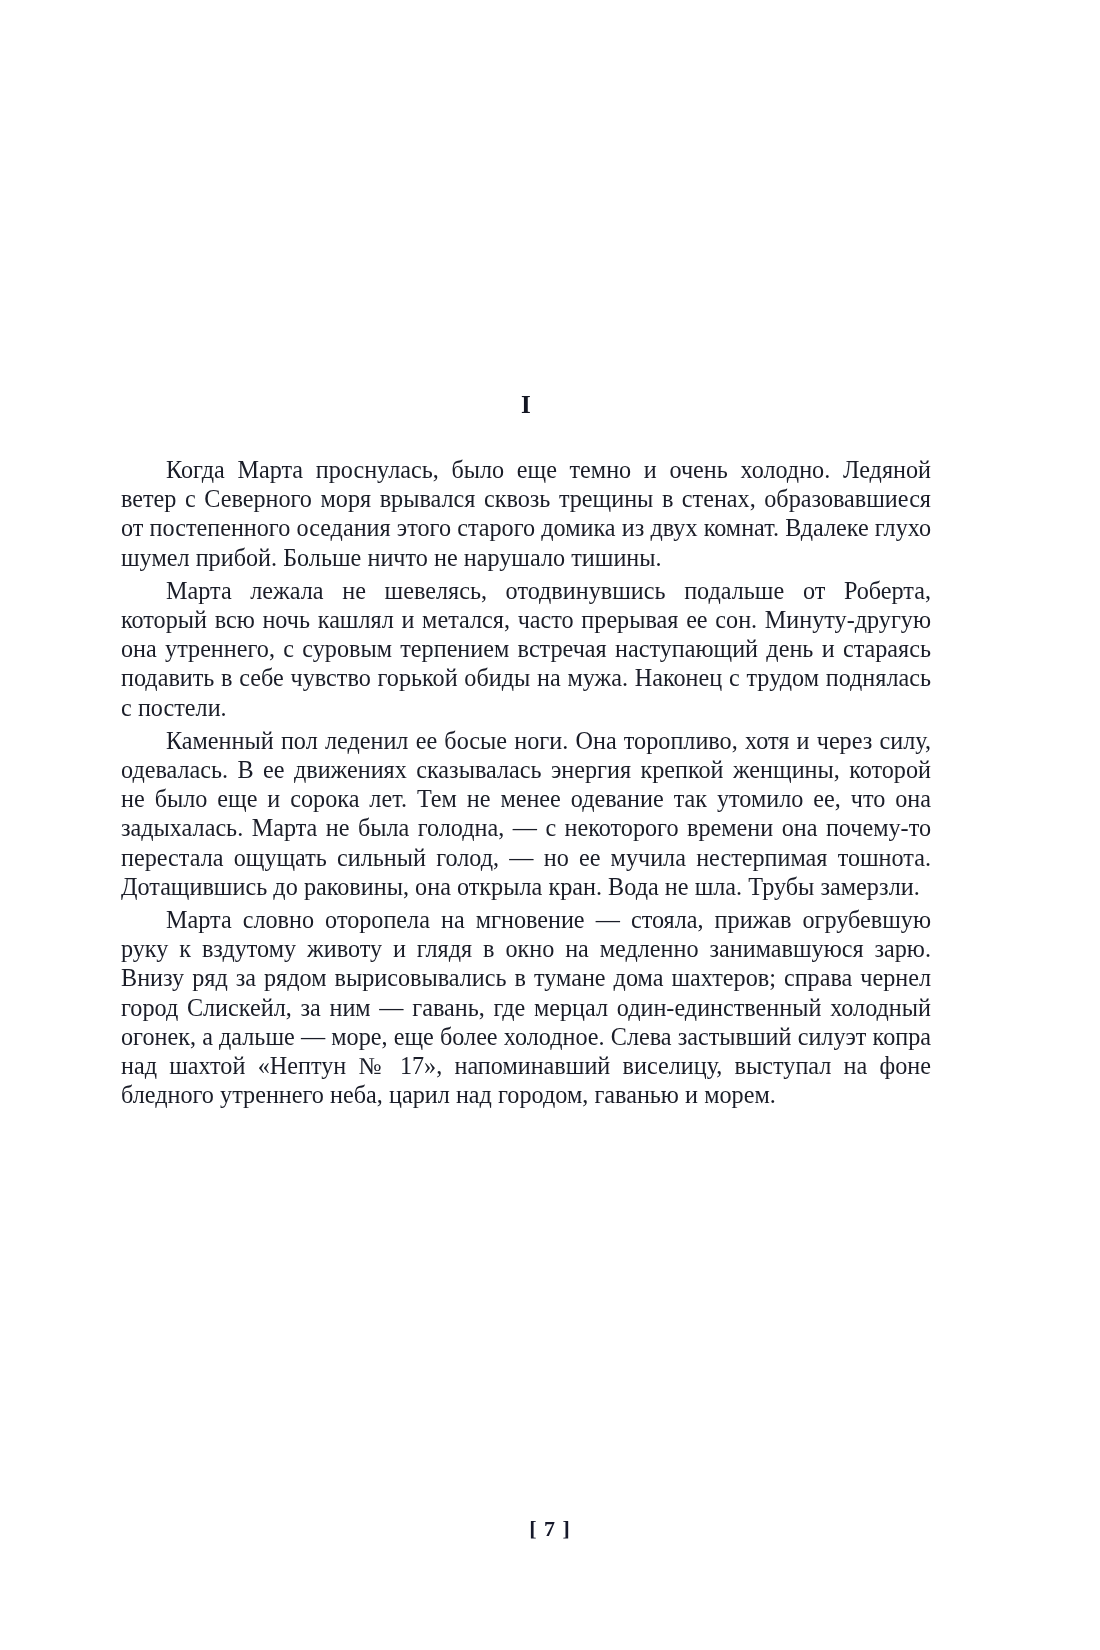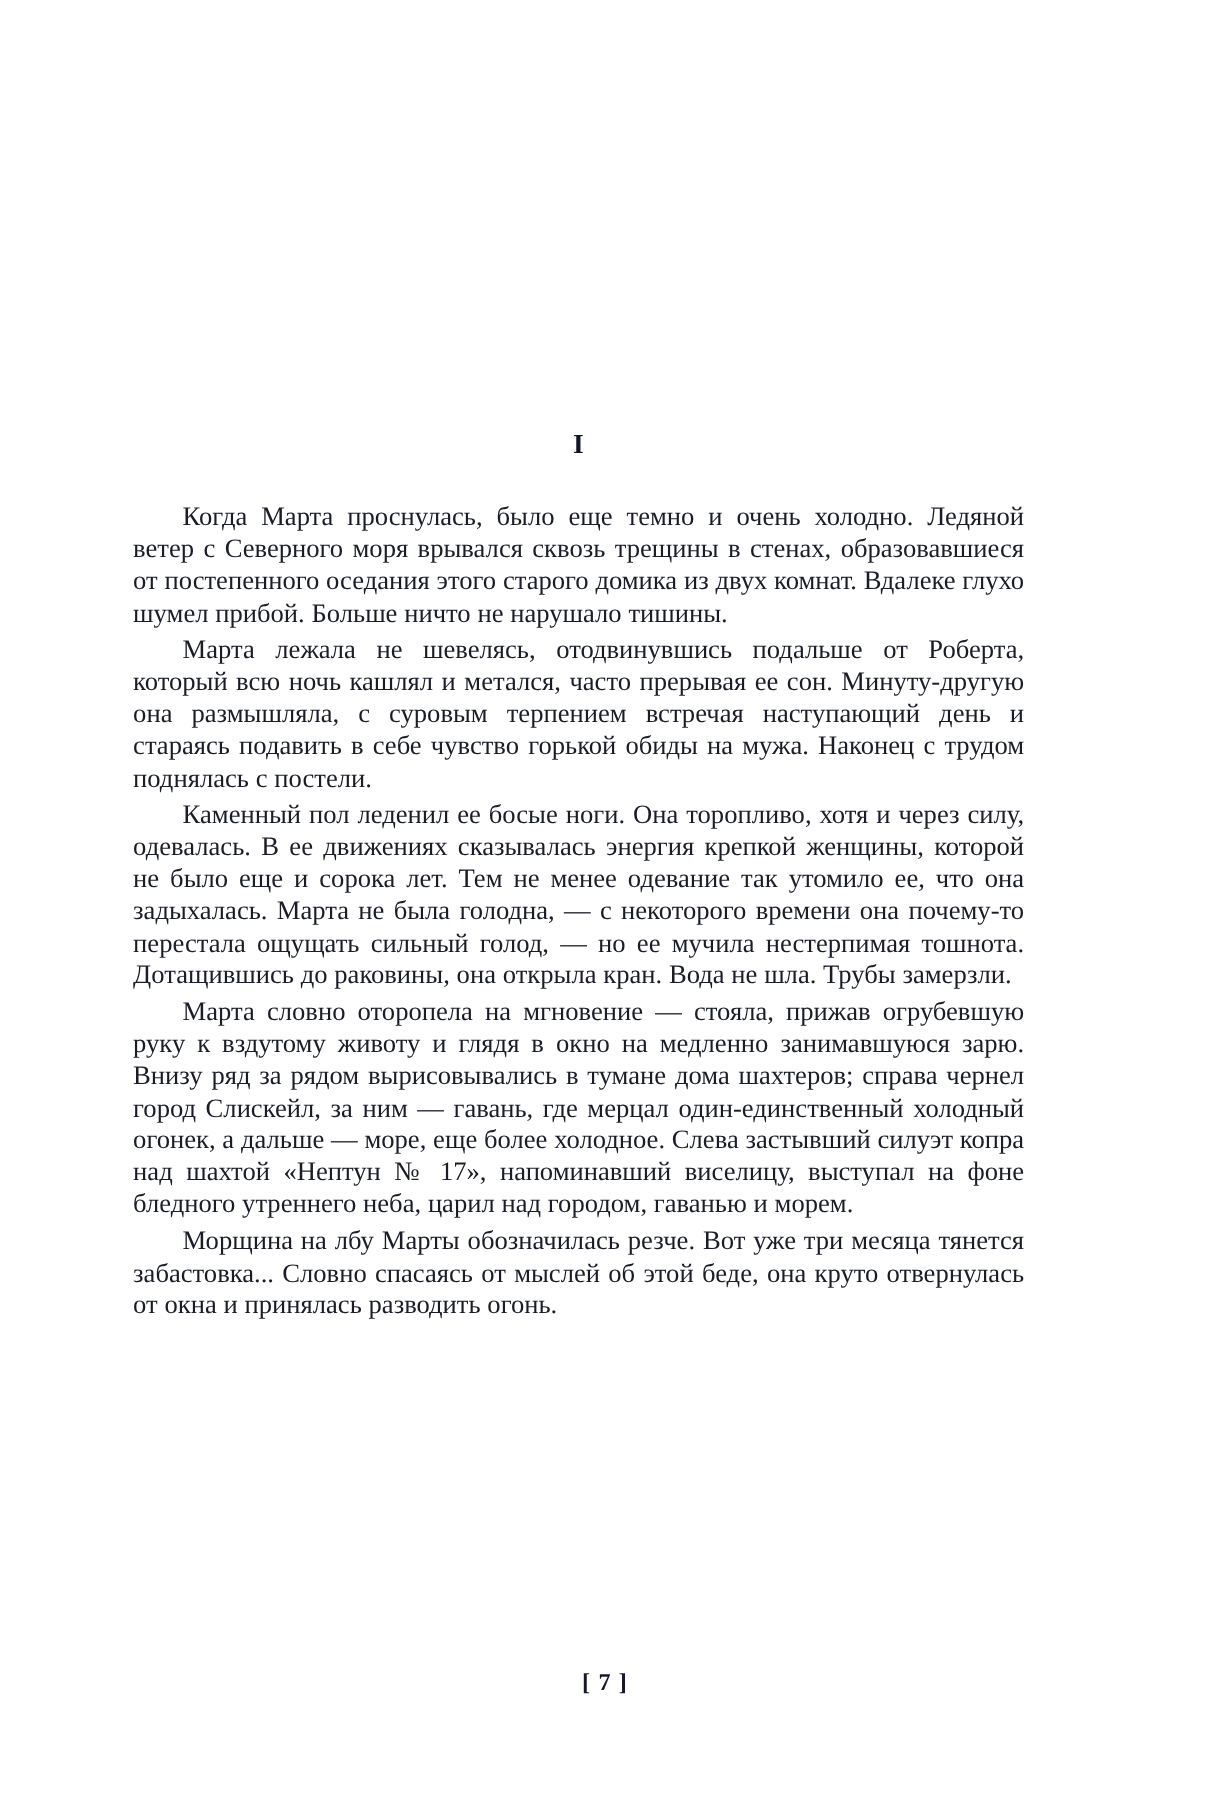--- a/index.html
+++ b/index.html
@@ -69,25 +69,24 @@
 <body>
 
 <div class="page">
 
   <div class="text-block">
 
     <div class="chapter-number">I</div>
 
     <p class="para">Когда Марта проснулась, было еще темно и очень холодно. Ледяной ветер с Северного моря врывался сквозь трещины в стенах, образовавшиеся от постепенного оседания этого старого домика из двух комнат. Вдалеке глухо шумел прибой. Больше ничто не нарушало тишины.</p>
 
-    <p class="para">Марта лежала не шевелясь, отодвинувшись подальше от Роберта, который всю ночь кашлял и метался, часто прерывая ее сон. Минуту-другую она размышляла, с суровым терпением встречая наступающий день и стараясь подавить в себе чувство горькой обиды на мужа. Наконец с трудом поднялась с постели.</p>
+    <p class="para">Марта лежала не шевелясь, отодвинувшись подальше от Роберта, который всю ночь кашлял и метался, часто прерывая ее сон. Минуту-другую она утреннего, с суровым терпением встречая наступающий день и стараясь подавить в себе чувство горькой обиды на мужа. Наконец с трудом поднялась с постели.</p>
 
     <p class="para">Каменный пол леденил ее босые ноги. Она торопливо, хотя и через силу, одевалась. В ее движениях сказывалась энергия крепкой женщины, которой не было еще и сорока лет. Тем не менее одевание так утомило ее, что она задыхалась. Марта не была голодна, — с некоторого времени она почему-то перестала ощущать сильный голод, — но ее мучила нестерпимая тошнота. Дотащившись до раковины, она открыла кран. Вода не шла. Трубы замерзли.</p>
 
     <p class="para">Марта словно оторопела на мгновение — стояла, прижав огрубевшую руку к вздутому животу и глядя в окно на медленно занимавшуюся зарю. Внизу ряд за рядом вырисовывались в тумане дома шахтеров; справа чернел город Слискейл, за ним — гавань, где мерцал один-единственный холодный огонек, а дальше — море, еще более холодное. Слева застывший силуэт копра над шахтой «Нептун № 17», напоминавший виселицу, выступал на фоне бледного утреннего неба, царил над городом, гаванью и морем.</p>
 
-    <p class="para">Морщина на лбу Марты обозначилась резче. Вот уже три месяца тянется забастовка... Словно спасаясь от мыслей об этой беде, она круто отвернулась от окна и принялась разводить огонь.</p>
 
   </div>
 
   <div class="folio">[ 7 ]</div>
 
 </div>
 
 </body></html>

